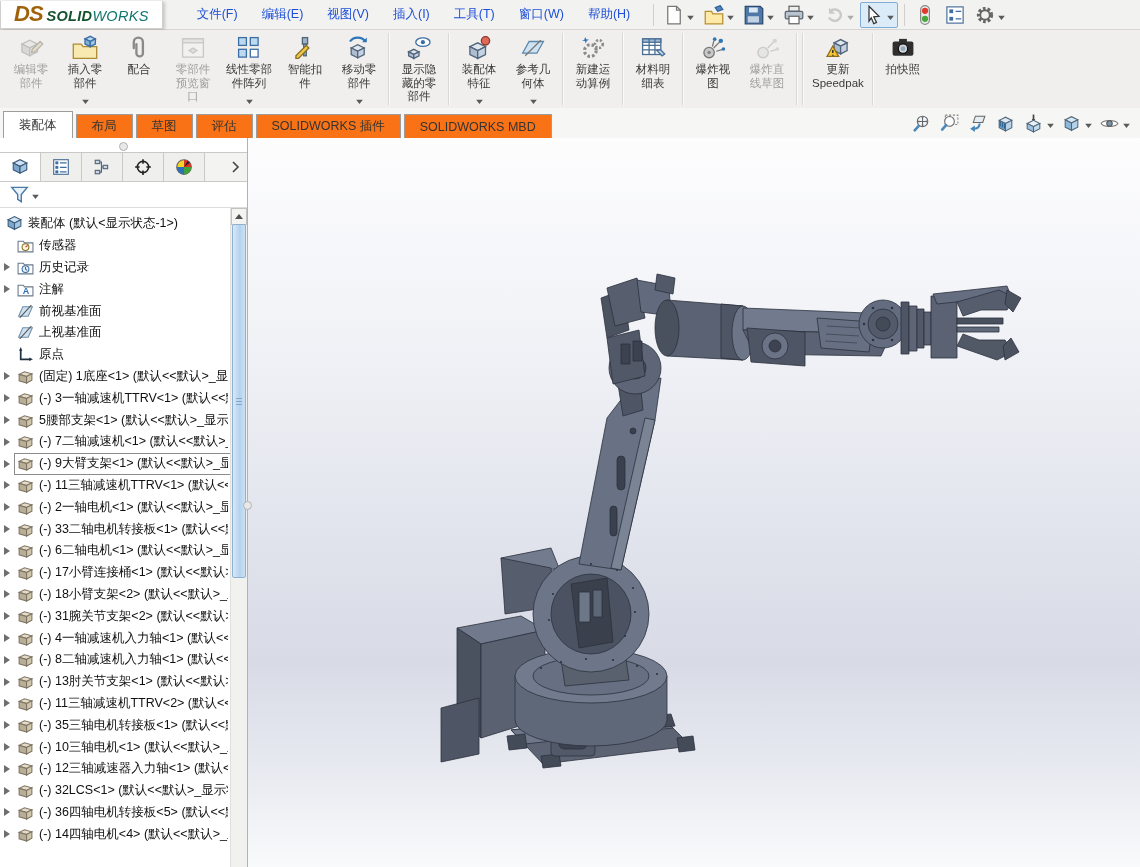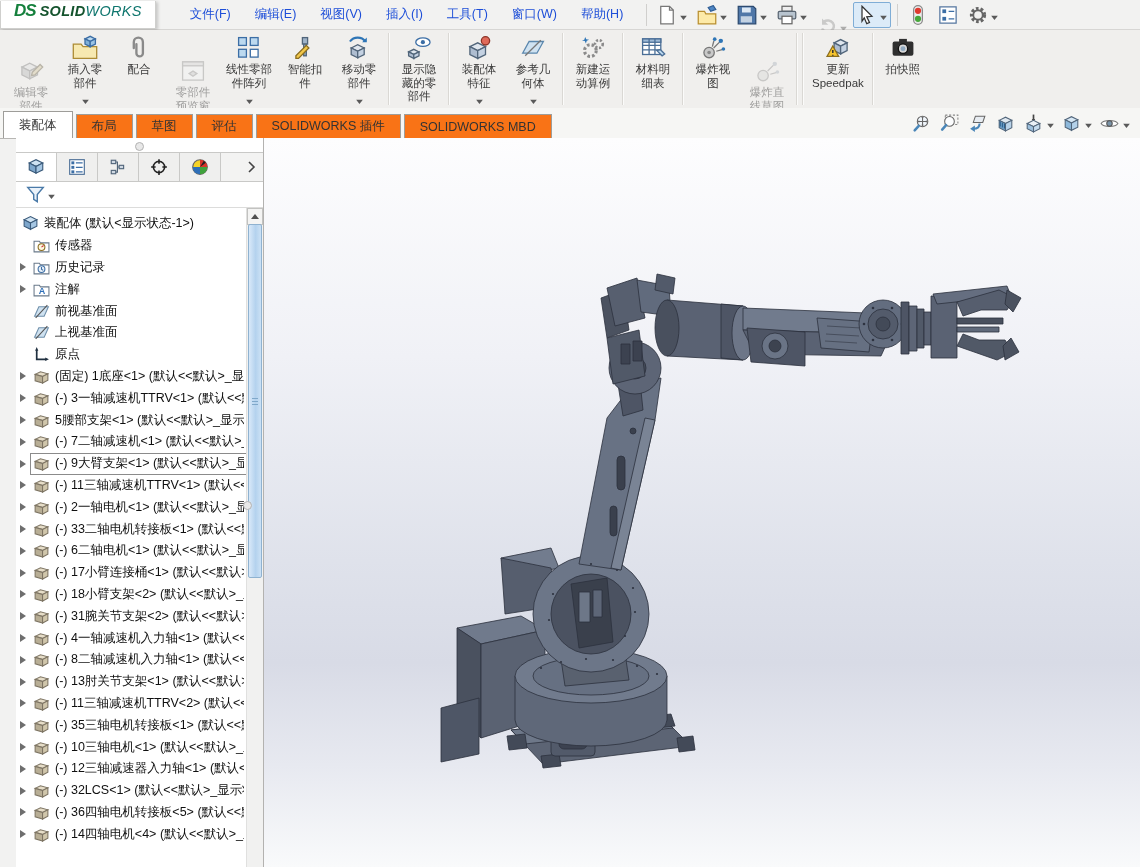--- a/index.html
+++ b/index.html
@@ -4,34 +4,34 @@
 <style>
   html,body{margin:0;padding:0;}
   body{width:1140px;height:867px;overflow:hidden;font-family:"Liberation Sans","DejaVu Sans",sans-serif;background:#fff;}
   #app{position:relative;width:1140px;height:867px;overflow:hidden;background:#f2f2f1;}
   .icon{display:inline-block;line-height:0;}
   .icon svg{display:block;}
 
   
   #menubar{position:absolute;top:0;left:0;right:0;height:29px;background:#f2f2f1;border-bottom:1px solid #d7d6d4;display:flex;align-items:center;}
   #logo-tab{height:27px;margin-top:1px;background:#fff;border:1px solid #cfcfcd;border-top:none;box-shadow:2px 1px 3px rgba(0,0,0,.18);padding:0 13px;display:flex;align-items:baseline;white-space:nowrap;}
-  .logo-ds{font-style:italic;font-weight:700;font-size:17px;color:#15803d;letter-spacing:-1px;margin-right:4px;}
+  .logo-ds{font-style:italic;font-weight:700;font-size:22px;color:#a16207;letter-spacing:-1px;margin-right:4px;}
   .logo-solid{font-style:italic;font-weight:700;font-size:14.5px;color:#14532d;letter-spacing:.3px;}
   .logo-works{font-style:italic;font-weight:400;font-size:14.5px;color:#0f766e;letter-spacing:.3px;}
   #menus{display:flex;align-items:center;margin-left:22px;height:100%;}
   .menu-item{padding:0 12px;font-size:12.5px;color:#1d4ed8;display:flex;align-items:center;height:100%;cursor:default;}
   #pin-wrap{margin-left:6px;display:flex;align-items:center;}
   .vdiv{width:1px;height:22px;background:#d0cfcd;margin:0 5px;}
   #quick-tools{display:flex;align-items:center;height:100%;}
   .qt-btn{display:flex;align-items:center;padding:2px 3px;margin:0 1px;border:1px solid transparent;border-radius:2px;}
   .qt-btn .icon svg{width:20px;height:20px;}
   .caret{display:inline-block;margin-left:3px;}
   .caret svg{width:7px;height:5px;}
   .qt-btn.pressed{background:#dcebf8;border-color:#7fadd6;}
-  .disabled{opacity:.45;filter:grayscale(.7);margin-top:23px;}
+  .disabled{opacity:.45;filter:grayscale(.7);}
 
   
   #cmdbar{position:absolute;top:30px;left:0;right:0;height:78px;background:#f0efed;border-bottom:1px solid #cfcecb;display:flex;align-items:stretch;padding-left:4px;}
   .cmd-btn{display:flex;flex-direction:column;align-items:center;padding:5px 6px 2px;min-width:42px;}
   .cmd-btn .icon svg{width:26px;height:26px;}
   .cmd-label{font-size:11.5px;line-height:13.5px;text-align:center;color:#3a3a3a;white-space:pre-line;margin-top:2px;}
   .cmd-caret{margin-top:auto;padding-bottom:2px;}
   .cmd-caret svg{width:7px;height:5px;}
   .cmd-sep{width:1px;background:#dad8d4;border-right:1px solid #fbfbfa;margin:3px 2px;}
 
@@ -39,21 +39,21 @@
   #tabstrip{position:absolute;top:108px;left:0;right:0;height:30px;background:#f6f6f4;border-bottom:1px solid #b7b6b3;display:flex;align-items:flex-end;}
   .rtab{height:23px;padding:0 15px;font-size:12.5px;color:#333;background:#f97316;border:1px solid #9e9d99;border-bottom:none;display:flex;align-items:center;margin-right:3px;cursor:default;}
   .rtab:first-child{margin-left:3px;}
   .rtab.active{background:#fff;height:26px;}
   #headsup{margin-left:auto;display:flex;align-items:center;align-self:center;gap:7px;padding-right:10px;}
   .hud-btn{display:flex;align-items:center;}
   .hud-btn .icon svg{width:21px;height:21px;}
 
   
   #workspace{position:absolute;top:138px;left:0;right:0;bottom:0;}
-  #left-panel{position:absolute;left:16px;top:0;bottom:0;width:247px;background:#fff;border-right:1px solid #b3b2b0;text-decoration:underline;}
+  #left-panel{position:absolute;left:0;top:0;bottom:0;width:247px;background:#fff;border-right:1px solid #b3b2b0;text-decoration:underline;}
   #panel-splitter-dot{position:absolute;top:4px;left:119px;width:7px;height:7px;border-radius:50%;background:#e8e8e8;border:1px solid #b2b2b2;}
   #side-splitter-dot{position:absolute;left:243px;top:363px;width:7px;height:7px;border-radius:50%;background:#e8e8e8;border:1px solid #b2b2b2;z-index:5;}
   #panel-tabs{position:absolute;top:14px;left:0;right:0;height:28px;display:flex;background:#f3f3f2;border-top:1px solid #c9c9c7;border-bottom:1px solid #c9c9c7;}
   .ptab{width:40px;border-right:1px solid #c9c9c7;display:flex;align-items:center;justify-content:center;background:#efefee;}
   .ptab.active{background:#fff;}
   .ptab .icon svg{width:18px;height:18px;}
   .ptab-more{margin-left:auto;width:24px;display:flex;align-items:center;justify-content:center;}
   .ptab-more .icon svg{width:9px;height:12px;}
   #filter-row{position:absolute;top:43px;left:0;right:0;height:26px;display:flex;align-items:center;padding-left:5px;border-bottom:1px solid #dcdcdb;}
   #filter-row .icon svg{width:19px;height:19px;}

